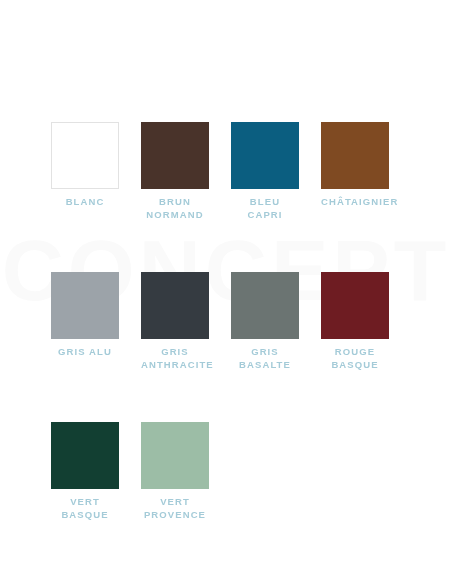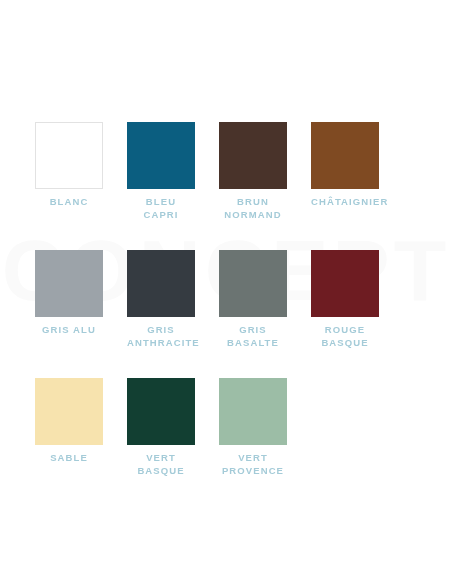--- a/index.html
+++ b/index.html
@@ -37,27 +37,28 @@
     color: #fafafa;
     white-space: nowrap;
     line-height: 1;
     transform: translateY(-22px);
   }
 
   
   #swatch-grid {
     position: absolute;
     top: 122px;
-    left: 35px;
+    left: 51px;
     width: 370px;
     z-index: 2;
     display: grid;
     grid-template-columns: repeat(4, 68px);
     grid-column-gap: 24px;
     grid-row-gap: 0;
+    gap: 22px;
   }
 
   .swatch-cell {
     width: 68px;
   }
   .swatch-cell.row-gap {
     margin-top: 29px;
   }
 
   .swatch-chip {
@@ -89,28 +90,28 @@
 <div id="watermark">
   <span>CONCEPT</span>
 </div>
 
 <div id="swatch-grid">
     <div class="swatch-cell">
       <div class="swatch-chip bordered" style="background: rgb(255, 255, 255);"></div>
       <div class="swatch-label">BLANC</div>
     </div>
     <div class="swatch-cell">
+      <div class="swatch-chip" style="background: rgb(73, 51, 42);"></div>
+      <div class="swatch-label">BRUN
+NORMAND</div>
+    </div>
+    <div class="swatch-cell">
       <div class="swatch-chip" style="background: rgb(11, 94, 128);"></div>
       <div class="swatch-label">BLEU
 CAPRI</div>
-    </div>
-    <div class="swatch-cell">
-      <div class="swatch-chip" style="background: rgb(73, 51, 42);"></div>
-      <div class="swatch-label">BRUN
-NORMAND</div>
     </div>
     <div class="swatch-cell">
       <div class="swatch-chip" style="background: rgb(127, 74, 34);"></div>
       <div class="swatch-label">CHÂTAIGNIER</div>
     </div>
     <div class="swatch-cell row-gap">
       <div class="swatch-chip" style="background: rgb(156, 163, 169);"></div>
       <div class="swatch-label">GRIS ALU</div>
     </div>
     <div class="swatch-cell row-gap">
@@ -122,24 +123,20 @@
       <div class="swatch-chip" style="background: rgb(107, 116, 114);"></div>
       <div class="swatch-label">GRIS
 BASALTE</div>
     </div>
     <div class="swatch-cell row-gap">
       <div class="swatch-chip" style="background: rgb(110, 28, 34);"></div>
       <div class="swatch-label">ROUGE
 BASQUE</div>
     </div>
     <div class="swatch-cell row-gap">
-      <div class="swatch-chip" style="background: rgb(247, 227, 174);"></div>
-      <div class="swatch-label">SABLE</div>
-    </div>
-    <div class="swatch-cell row-gap">
       <div class="swatch-chip" style="background: rgb(18, 63, 50);"></div>
       <div class="swatch-label">VERT
 BASQUE</div>
     </div>
     <div class="swatch-cell row-gap">
       <div class="swatch-chip" style="background: rgb(156, 189, 166);"></div>
       <div class="swatch-label">VERT
 PROVENCE</div>
     </div>
   </div>

